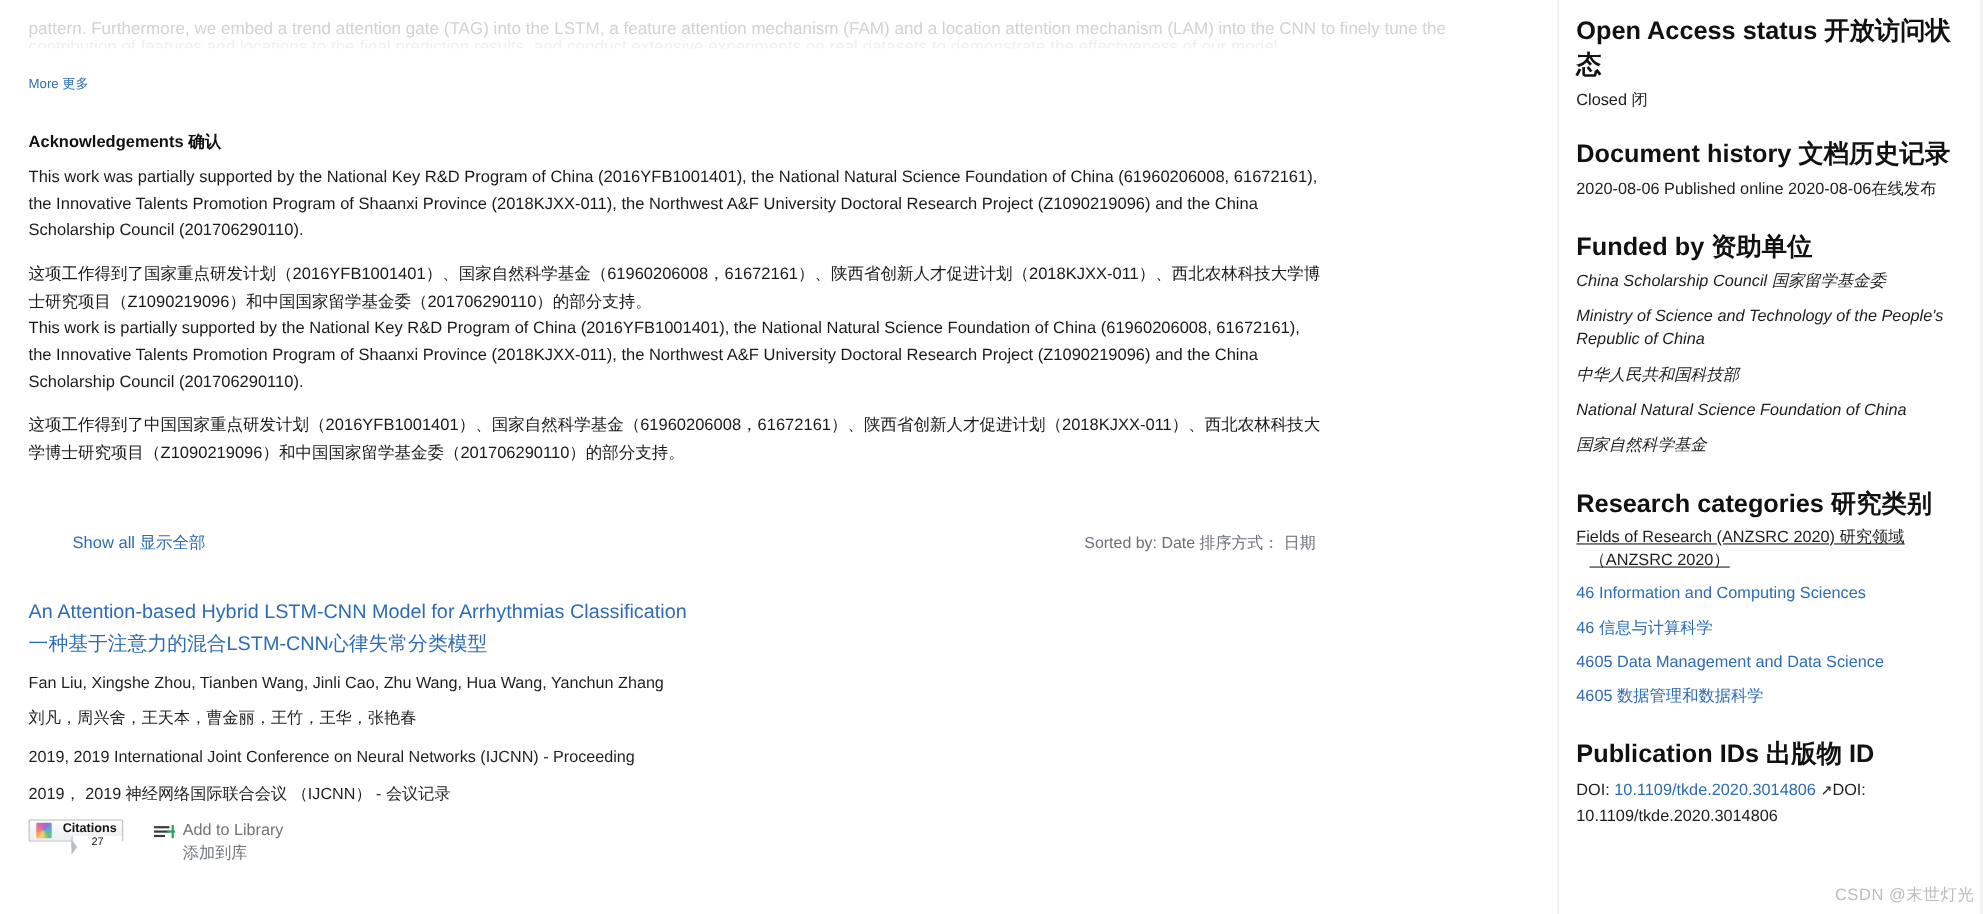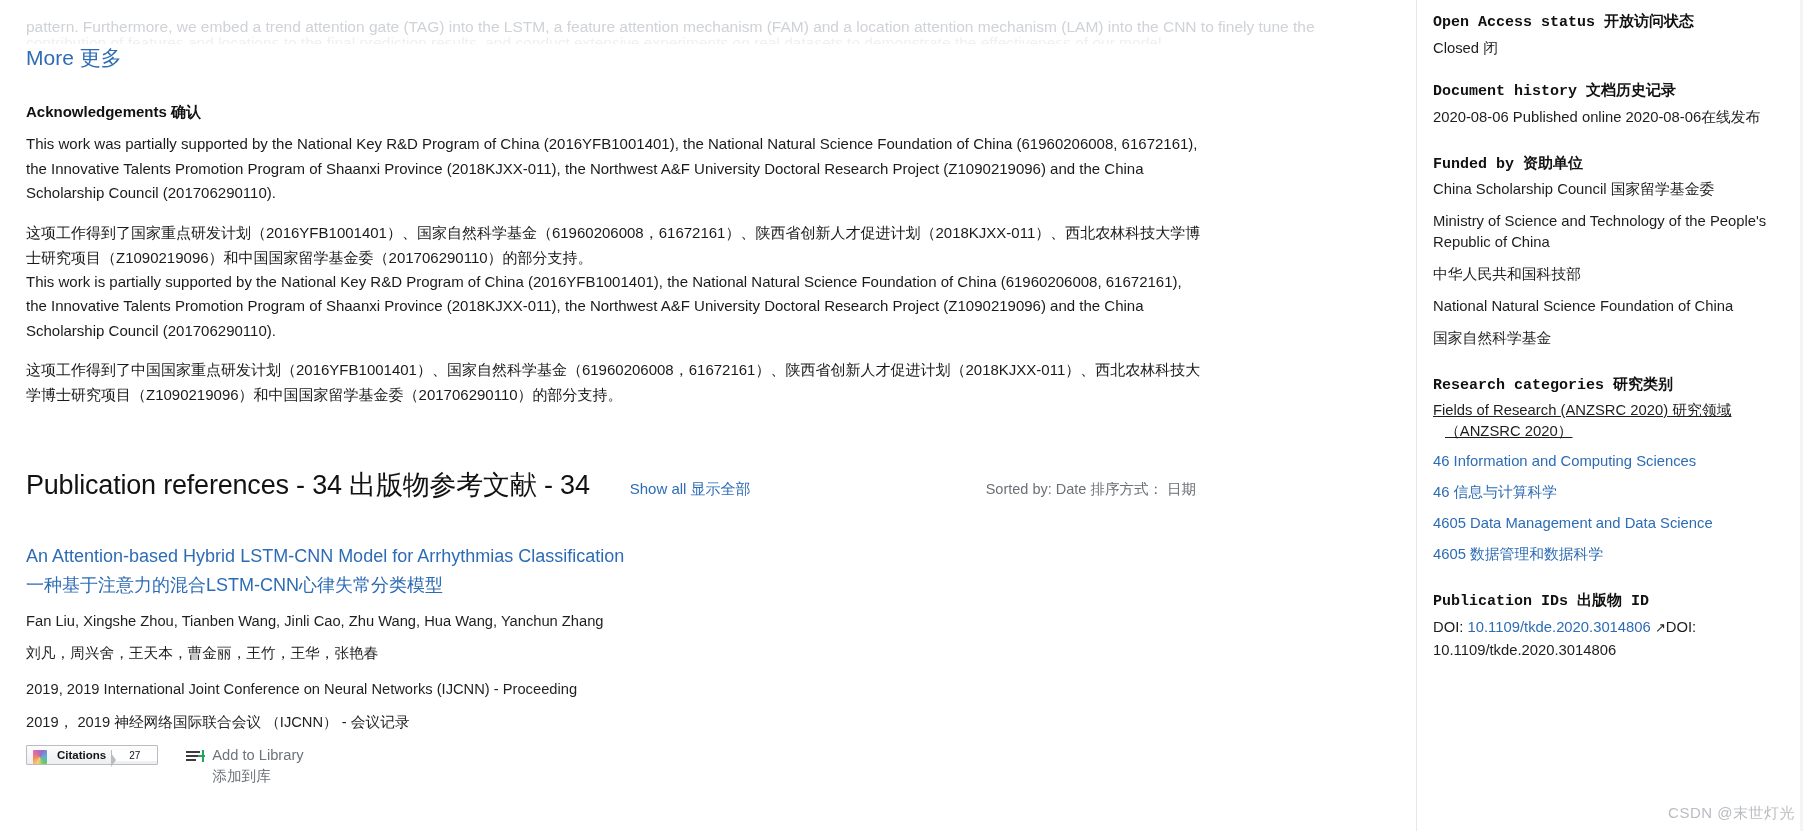--- a/index.html
+++ b/index.html
@@ -40,24 +40,24 @@
     color: #eef0f2;
     font-size: 15.5px;
     line-height: 14px;
     white-space: nowrap;
     height: 8px;
     overflow: hidden;
     margin-bottom: 2px;
   }
   .more-link {
     color: #2d6cb5;
-    font-size: 21px;
+    font-size: 12px;
     line-height: 20px;
     display: inline-block;
-    margin-top: 2px;
+    margin-top: 20px;
     cursor: pointer;
   }
   .sec-head {
     font-size: 15px;
     font-weight: bold;
     color: #111;
     margin: 34px 0 10px 0;
   }
   .body-p {
     font-size: 15px;
@@ -125,26 +125,27 @@
   .ref-venue.cn { margin-top: 11px; }
 
   .ref-actions {
     display: flex;
     align-items: flex-start;
     margin-top: 12px;
     gap: 0px;
   }
   .citations-badge {
     display: flex;
-    align-items: center;
+    align-items: flex-end;
     height: 20px;
     border: 1px solid #b9bcc0;
     background: linear-gradient(#fdfdfd, #eceef0);
     font-size: 11.5px;
     border-radius: 1px;
+    flex-direction: column;
   }
   .cit-label {
     display: flex; align-items: center;
     padding: 0 5px 0 4px;
     font-weight: bold;
     color: #141414;
     position: relative;
   }
   .cit-rainbow {
     position: absolute;
@@ -216,39 +217,39 @@
   .sidebar {
     position: absolute;
     top: 0; left: 1416px;
     width: 387px; height: 831px;
     padding: 12px 20px 0 16px;
     border-left: 1px solid #e6e8ea;
     background: #fff;
     overflow: hidden;
   }
   .sb-head {
-    font-size: 15px;
+    font-size: 23px;
     font-weight: bold;
     color: #111;
     margin: 0 0 6px 0;
-    font-family: Liberation Mono, monospace;
   }
   .sb-block { margin-bottom: 26px; }
   .sb-block.tight { margin-bottom: 22px; }
   .sb-text {
     font-size: 14.8px;
     line-height: 22px;
     color: #1d1d1d;
     margin: 0 0 2px 0;
   }
   .sb-item {
     font-size: 14.8px;
     line-height: 21px;
     color: #1d1d1d;
     margin: 0 0 11px 0;
+    font-style: italic;
   }
   .sb-sub {
     font-size: 14.8px;
     line-height: 21px;
     color: #1d1d1d;
     margin: 4px 0 9px 0;
     text-decoration: underline;
   }
   .sb-sub .indent { display: block; padding-left: 12px; }
   .sb-link {
@@ -304,21 +305,20 @@
 
     
     <div>
       <p class="body-p">This work is partially supported by the National Key R&amp;D Program of China (2016YFB1001401), the National Natural Science Foundation of China (61960206008, 61672161), the Innovative Talents Promotion Program of Shaanxi Province (2018KJXX-011), the Northwest A&amp;F University Doctoral Research Project (Z1090219096) and the China Scholarship Council (201706290110).</p>
       <p class="body-cn">这项工作得到了中国国家重点研发计划（2016YFB1001401）、国家自然科学基金（61960206008，61672161）、陕西省创新人才促进计划（2018KJXX-011）、西北农林科技大学博士研究项目（Z1090219096）和中国国家留学基金委（201706290110）的部分支持。</p>
     </div>
 
     
     <div>
       <div class="ref-header-row">
-        <div class="ref-title">Publication references - 34 出版物参考文献 - 34</div>
         <a class="show-all">Show all 显示全部</a>
         <div class="sorted-by">Sorted by: Date 排序方式： 日期</div>
       </div>
 
       <div class="ref-item">
         <a class="ref-link">An Attention-based Hybrid LSTM-CNN Model for Arrhythmias Classification</a>
         <a class="ref-link cn">一种基于注意力的混合LSTM-CNN心律失常分类模型</a>
         <div class="ref-authors">Fan Liu, Xingshe Zhou, Tianben Wang, Jinli Cao, Zhu Wang, Hua Wang, Yanchun Zhang</div>
         <div class="ref-authors cn">刘凡，周兴舍，王天本，曹金丽，王竹，王华，张艳春</div>
         <div class="ref-venue">2019, 2019 International Joint Conference on Neural Networks (IJCNN) - Proceeding</div>

